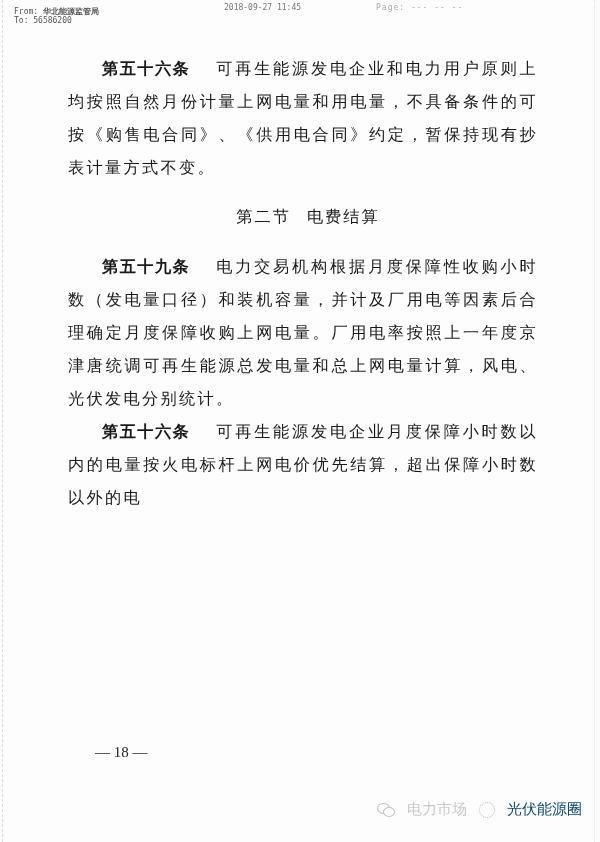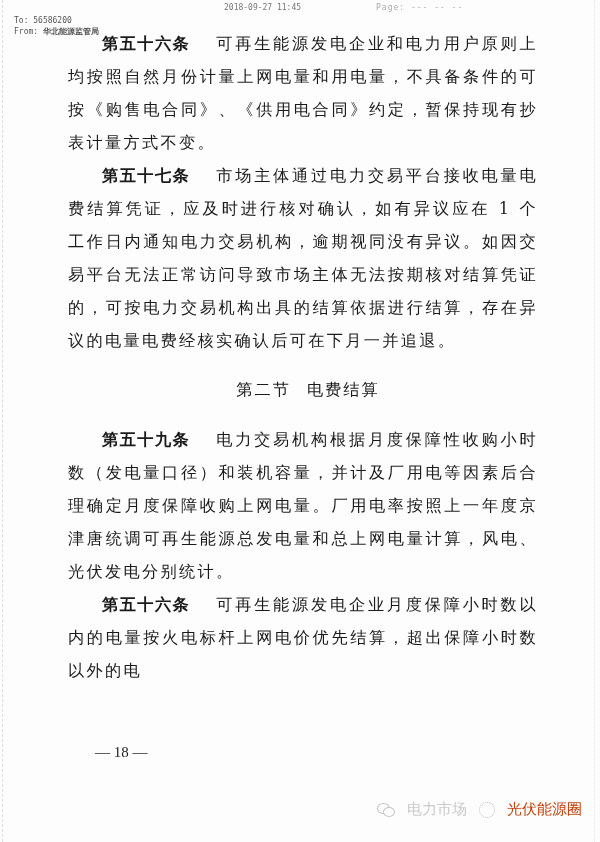--- a/index.html
+++ b/index.html
@@ -19,36 +19,36 @@
     .fax-header {
       position: absolute;
       top: 2px;
       left: 14px;
       right: 10px;
       height: 24px;
       font-family: "DejaVu Sans Mono", "Liberation Mono", monospace;
       font-size: 8px;
       color: #555;
     }
-    .fax-from { position: absolute; left: 0; top: 4px; margin-top: 20px; }
+    .fax-from { position: absolute; left: 0; top: 4px; }
     .fax-to { position: absolute; left: 0; top: 14px; }
     .fax-time { position: absolute; left: 210px; top: 1px; color: #777; }
     .fax-page { position: absolute; left: 362px; top: 1px; color: #aaa; letter-spacing: 1px; }
     .left-edge {
       position: absolute; left: 2px; top: 0; bottom: 0; width: 1px;
       border-left: 1px dashed #ddd;
     }
     .right-edge {
       position: absolute; right: 4px; top: 0; bottom: 0; width: 1px;
       border-left: 1px dotted #e4e4e4;
     }
     .content {
       position: absolute;
       left: 68px;
-      top: 27px;
+      top: 52px;
       width: 470px;
     }
     .para {
       font-size: 16.2px;
       line-height: 33px;
       letter-spacing: 2.3px;
       text-indent: 0;
       margin: 0;
       text-align: justify;
     }
@@ -81,21 +81,21 @@
       position: absolute;
       left: 377px;
       top: 800px;
       font-family: "DejaVu Sans", "Liberation Sans", sans-serif;
       font-size: 15px;
       color: #c9c9c9;
       display: flex;
       align-items: center;
       gap: 12px;
     }
-    .watermark .strong { color: #c2410c; }
+    .watermark .strong { color: #0c4a6e; }
     .wechat-icon {
       width: 18px; height: 14px; position: relative;
     }
     .wechat-icon .b1 {
       position: absolute; left: 0; top: 0; width: 11px; height: 9px;
       border: 1px solid #c4c4c4; border-radius: 50%;
     }
     .wechat-icon .b2 {
       position: absolute; left: 6px; top: 4px; width: 10px; height: 8px;
       border: 1px solid #c4c4c4; border-radius: 50%; background: #fdfdfd;
@@ -121,23 +121,20 @@
     <span>56586200</span>
   </div>
   <div class="fax-time">2018-09-27 11:45</div>
   <div class="fax-page">Page: --- -- --</div>
 </div>
 
 <div class="content">
   <p class="para">
     <span class="article">第五十六条</span><span>可再生能源发电企业和电力用户原则上均按照自然月份计量上网电量和用电量，不具备条件的可按《购售电合同》、《供用电合同》约定，暂保持现有抄表计量方式不变。</span>
   </p>
-  <p class="para">
-    <span class="article">第五十七条</span><span>市场主体通过电力交易平台接收电量电费结算凭证，应及时进行核对确认，如有异议应在 1 个工作日内通知电力交易机构，逾期视同没有异议。如因交易平台无法正常访问导致市场主体无法按期核对结算凭证的，可按电力交易机构出具的结算依据进行结算，存在异议的电量电费经核实确认后可在下月一并追退。</span>
-  </p>
   <p class="section-title">
     <span>第二节</span><span class="gap"></span><span>电费结算</span>
   </p>
   <p class="para">
     <span class="article">第五十九条</span><span>电力交易机构根据月度保障性收购小时数（发电量口径）和装机容量，并计及厂用电等因素后合理确定月度保障收购上网电量。厂用电率按照上一年度京津唐统调可再生能源总发电量和总上网电量计算，风电、光伏发电分别统计。</span>
   </p>
   <p class="para">
     <span class="article">第五十六条</span><span>可再生能源发电企业月度保障小时数以内的电量按火电标杆上网电价优先结算，超出保障小时数以外的电</span>
   </p>
 </div>

